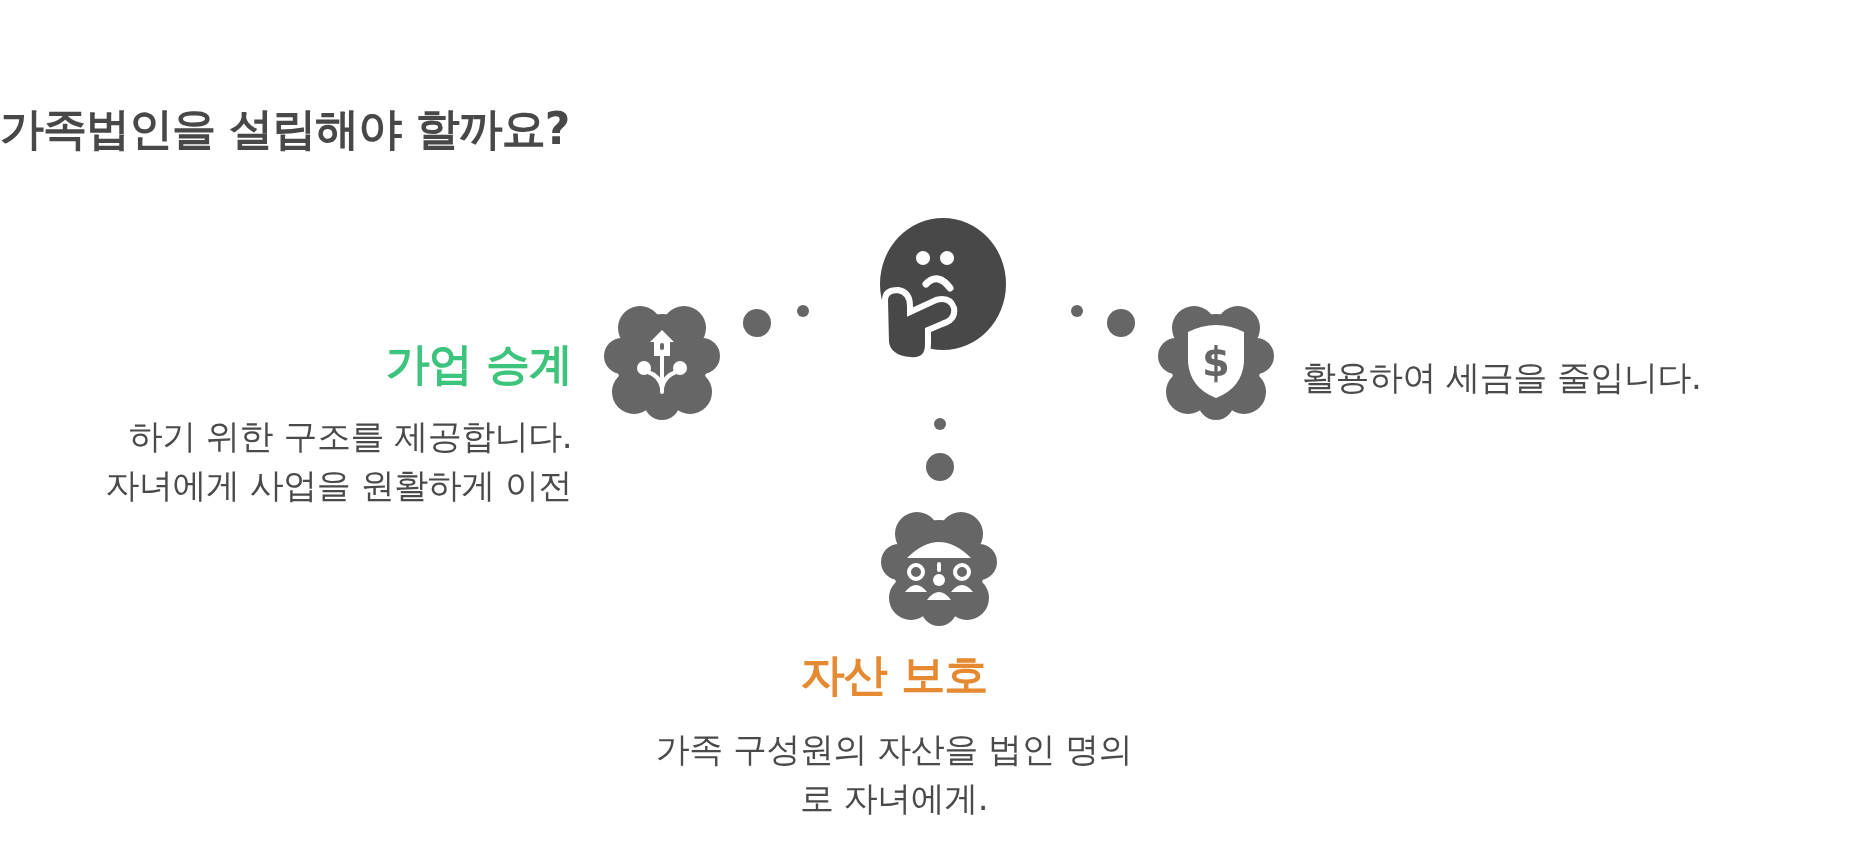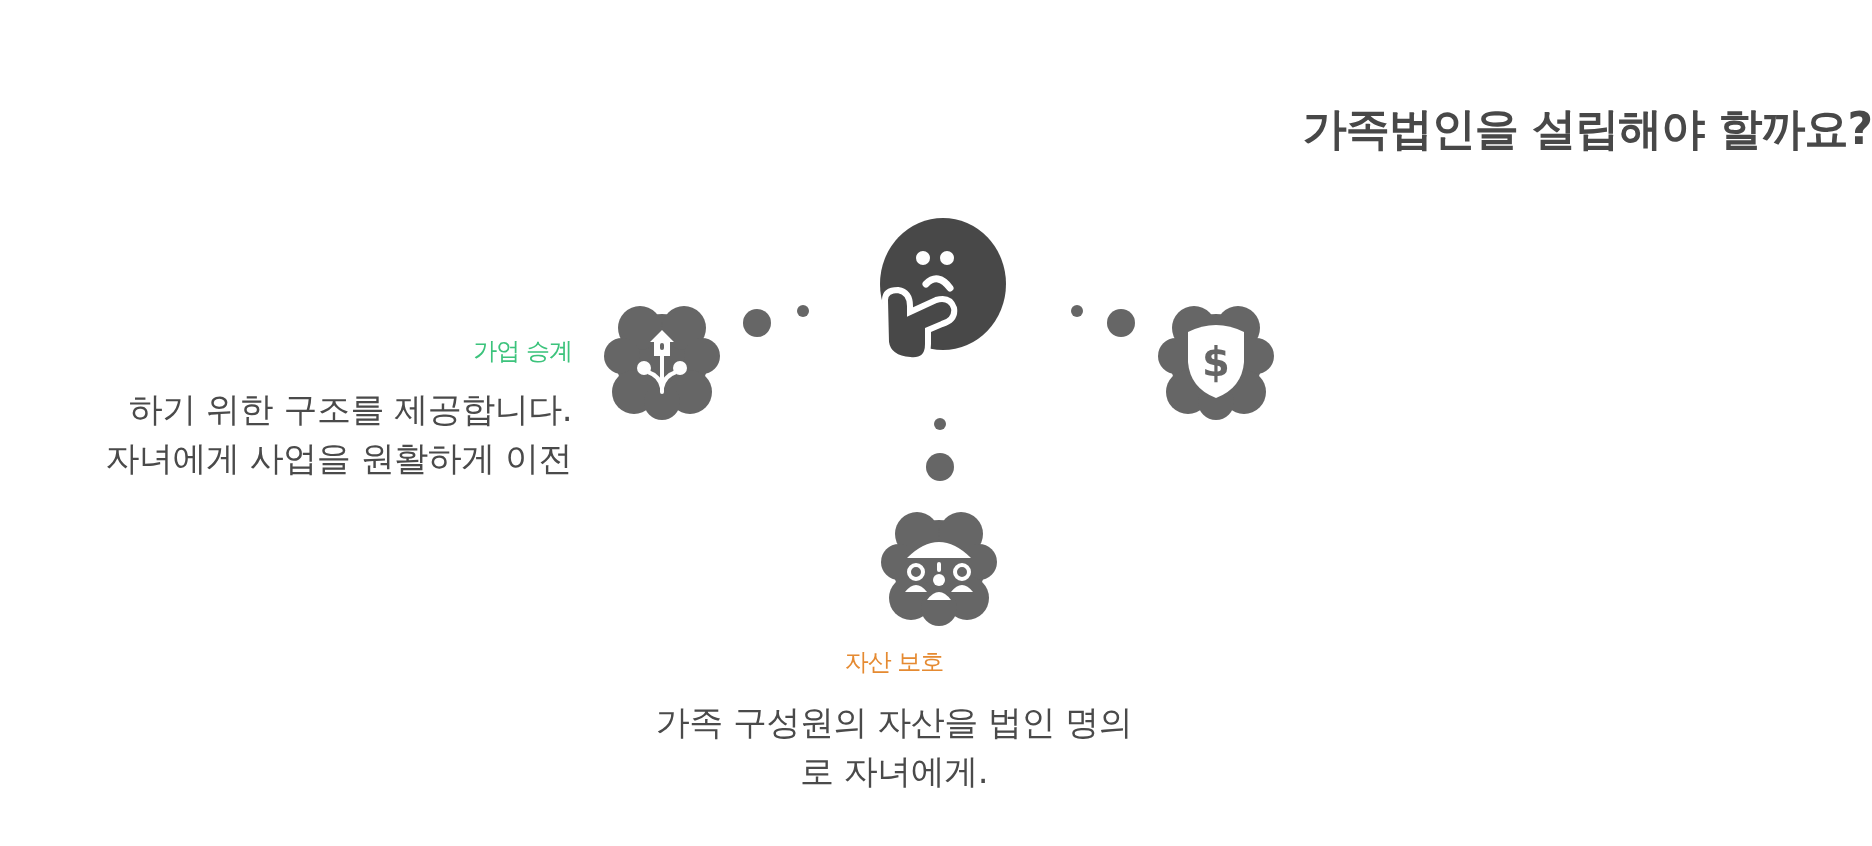--- a/index.html
+++ b/index.html
@@ -1,19 +1,19 @@
 <!DOCTYPE html>
 <html><head>
   <meta charset="utf-8">
   <style>
     html, body { margin: 0; padding: 0; background: #ffffff; }
     body { width: 1872px; height: 846px; position: relative; overflow: hidden; font-family: "DejaVu Sans", "Liberation Sans", sans-serif; }
-    .title { position: absolute; left: 0; width: 1872px; top: 100px; text-align: right; font-size: 44px; font-weight: bold; color: #484848; letter-spacing: -1px; }
+    .title { position: absolute; left: 0; width: 1872px; top: 100px; text-align: left; font-size: 44px; font-weight: bold; color: #484848; letter-spacing: -1px; }
     .abs { position: absolute; }
-    .label { font-size: 24px; font-weight: normal; letter-spacing: -1px; white-space: nowrap; }
+    .label { font-size: 44px; font-weight: bold; letter-spacing: -1px; white-space: nowrap; }
     .desc { font-size: 34px; color: #4a4a4a; line-height: 49px; white-space: nowrap; letter-spacing: -0.5px; }
     .right { text-align: right; }
     .center { text-align: center; }
     svg { display: block; }
   </style>
 </head>
 <body>
 
 <div class="title">가족법인을 설립해야 할까요?</div>
 
@@ -106,20 +106,21 @@
 
 <div class="abs right" style="right:1300px;top:335px;">
   <div class="label" style="color:#3cc37c;">가업 승계</div>
   <div style="height:18px;"></div>
   <div class="desc">하기 위한 구조를 제공합니다.</div>
   <div class="desc">자녀에게 사업을 원활하게 이전</div>
 </div>
 
 <div class="abs" style="left:1302px;top:335px;">
   <div style="height:18px;"></div>
+  <div class="desc">활용하여 세금을 줄입니다.</div>
 </div>
 
 <div class="abs center" style="left:0;width:1788px;top:646px;">
   <div class="label" style="color:#e58a31;">자산 보호</div>
   <div style="height:20px;"></div>
   <div class="desc">가족 구성원의 자산을 법인 명의</div>
   <div class="desc">로 자녀에게.</div>
 </div>
 
 </body></html>

